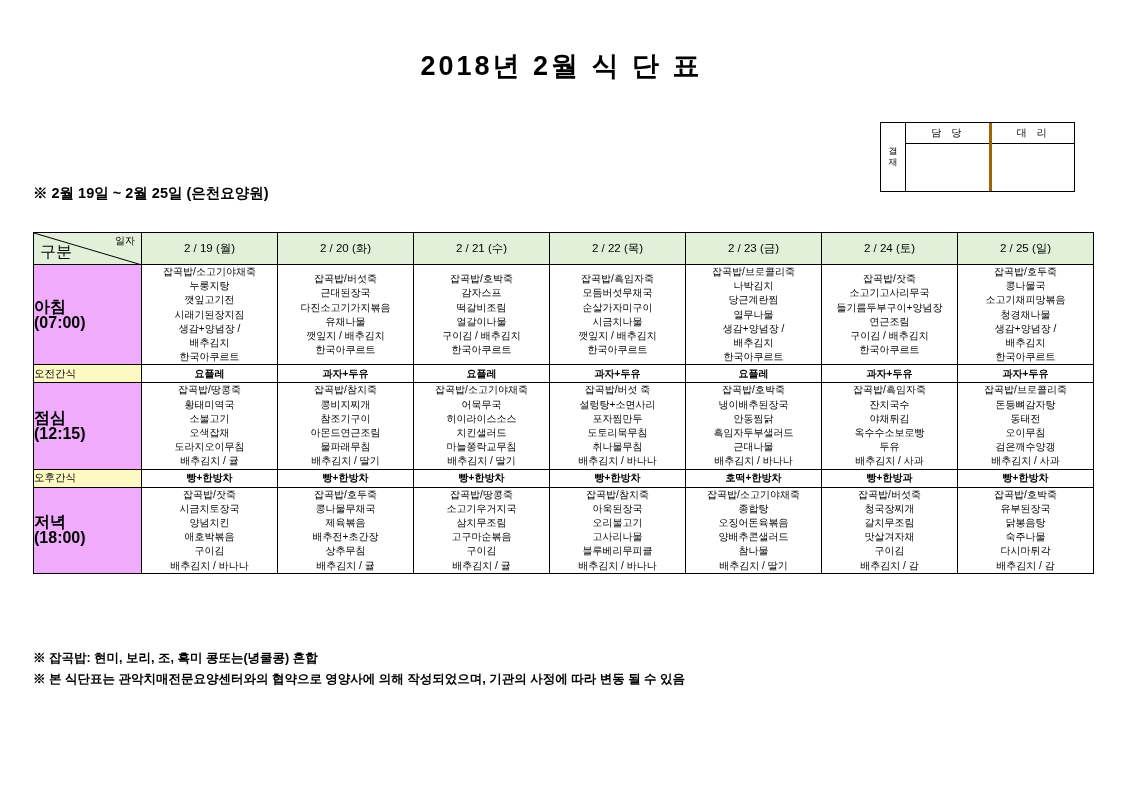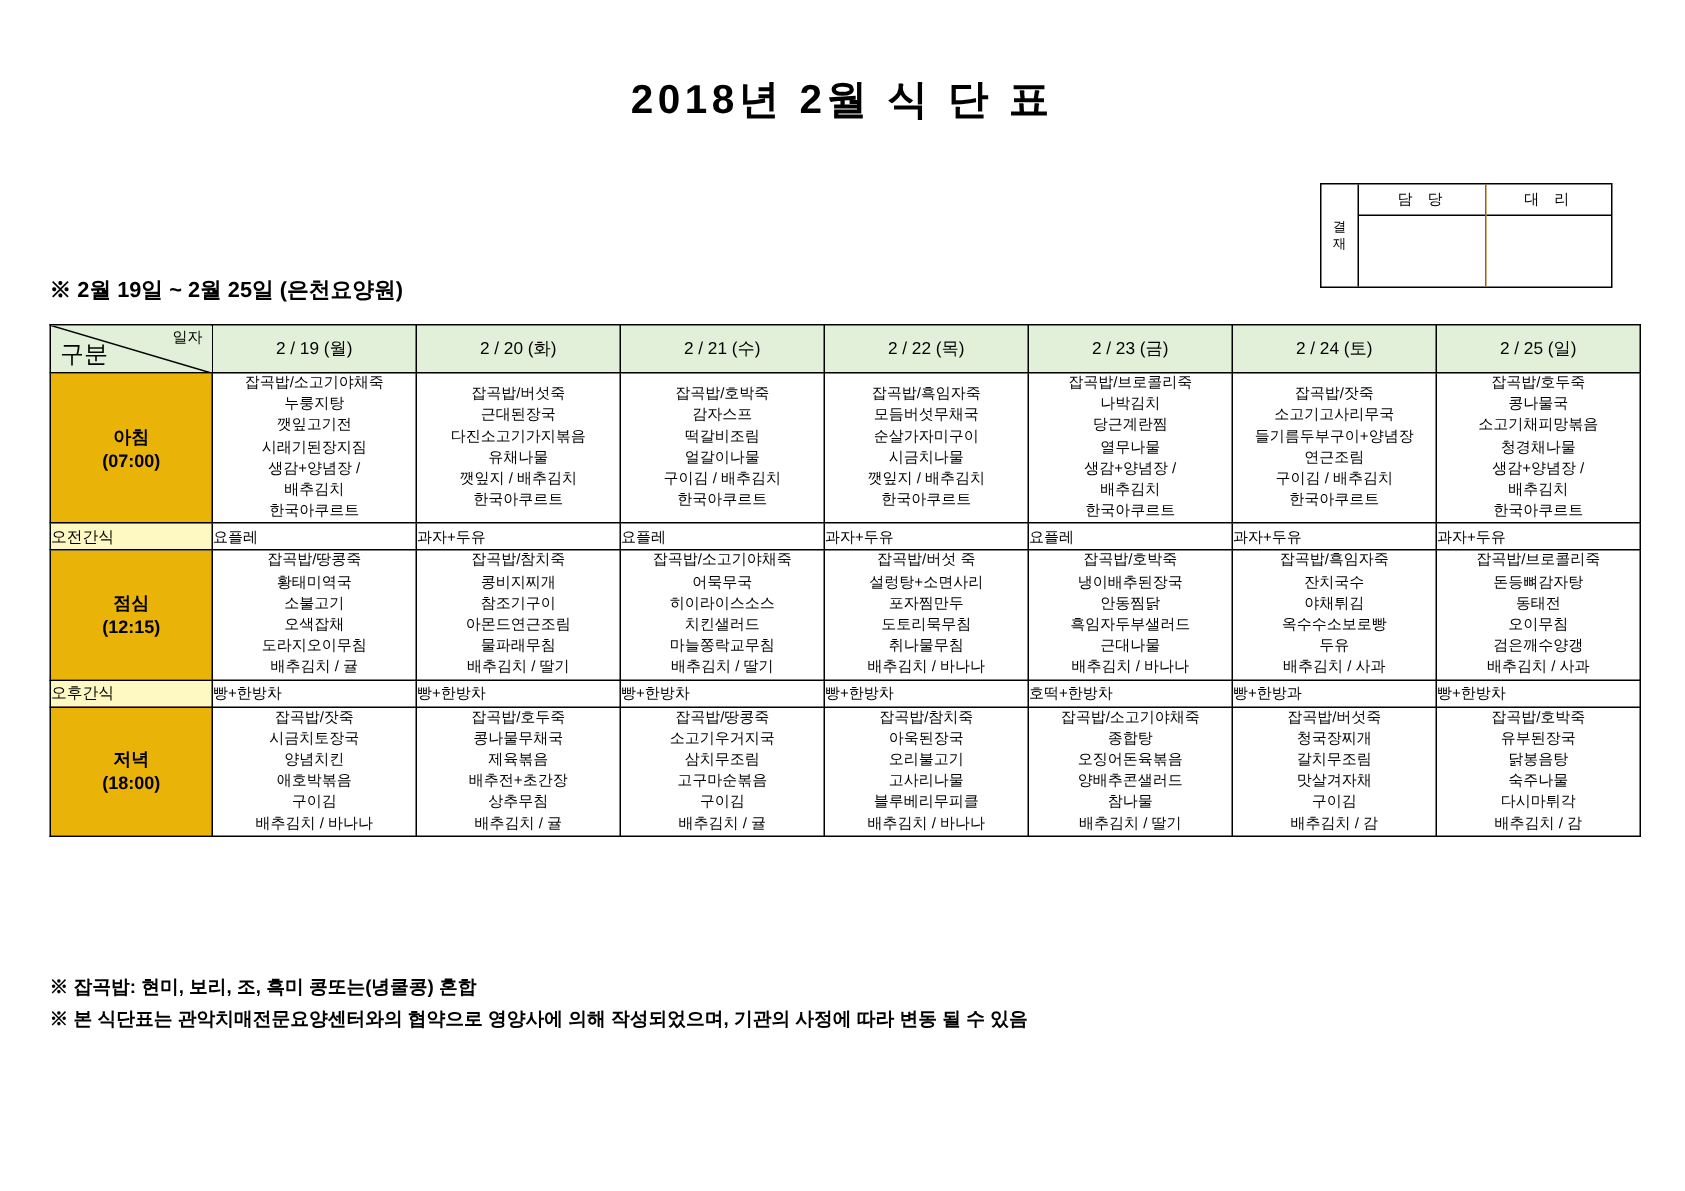--- a/index.html
+++ b/index.html
@@ -58,21 +58,21 @@
     display: flex;
     font-family: Liberation Mono, monospace;
   }
   .approval .col {
     flex: 1;
     display: flex;
     flex-direction: column;
     box-sizing: border-box;
   }
   .approval .col + .col {
-    border-left: 1px solid #a16207;
+    border-left: 3px solid #a16207;
   }
   .approval .col .head {
     height: 21px;
     border-bottom: 1px solid #000;
     display: flex;
     align-items: center;
     justify-content: center;
     font-size: 10px;
     letter-spacing: 2px;
     box-sizing: border-box;
@@ -83,21 +83,21 @@
   .subtitle {
     position: absolute;
     top: 184px;
     left: 33px;
     font-size: 14.5px;
     font-weight: bold;
   }
   
   .menu-table {
     position: absolute;
-    top: 216px;
+    top: 232px;
     left: 33px;
     width: 1060px;
     border-collapse: collapse;
     table-layout: fixed;
     font-size: 10px;
   }
   .menu-table td, .menu-table th {
     border: 1px solid #000;
     vertical-align: middle;
     padding: 0;
@@ -128,41 +128,43 @@
     right: 6px;
     font-size: 10px;
   }
   .hdr-corner .t-div {
     position: absolute;
     bottom: 1px;
     left: 6px;
     font-size: 16px;
   }
   .row-label {
-    background: #eab308;
-    text-align: center;
-    font-size: 12px;
+    background: #f0abfc;
+    text-align: left;
+    font-size: 16px;
     font-weight: bold;
     line-height: 16px;
   }
   .snack-label {
     background: #fef9c3;
     text-align: left;
     padding-left: 8px;
     font-size: 10.5px;
   }
   .meal-cell {
     text-align: center;
     padding: 4px 2px;
     line-height: 14.2px;
     font-size: 10px;
   }
   .snack-cell {
+    text-align: center;
     height: 18px;
     font-size: 10px;
+    font-weight: bold;
   }
   .footnotes {
     position: absolute;
     top: 648px;
     left: 33px;
     font-size: 12.5px;
     font-weight: bold;
     line-height: 21px;
   }
 </style>

